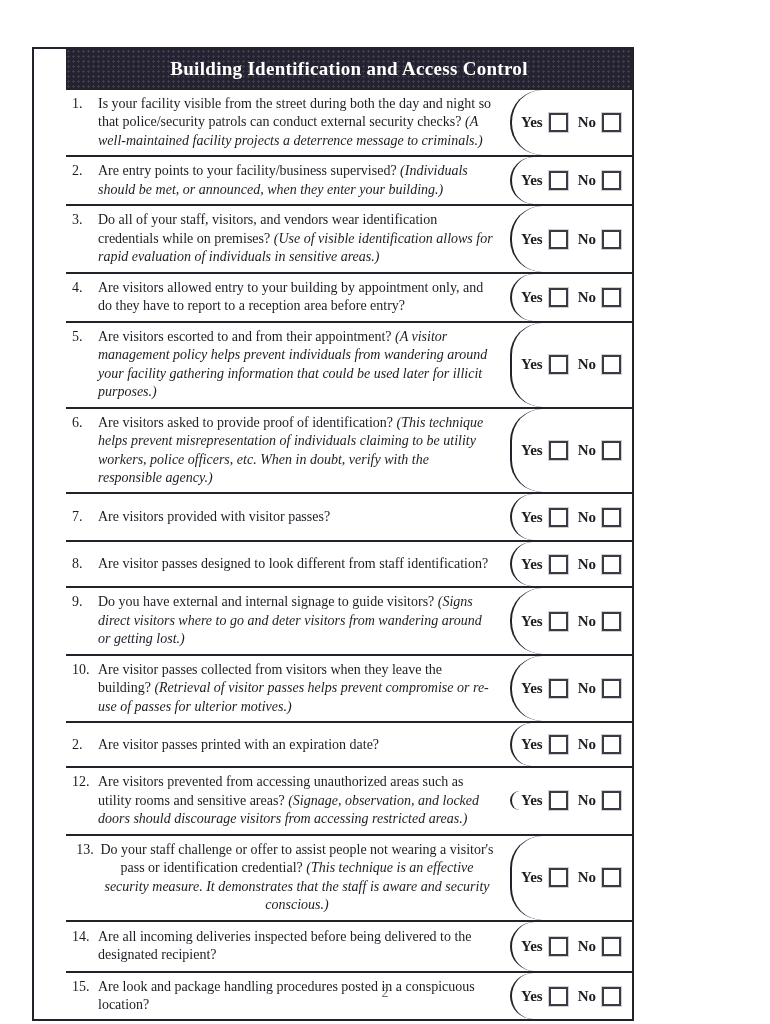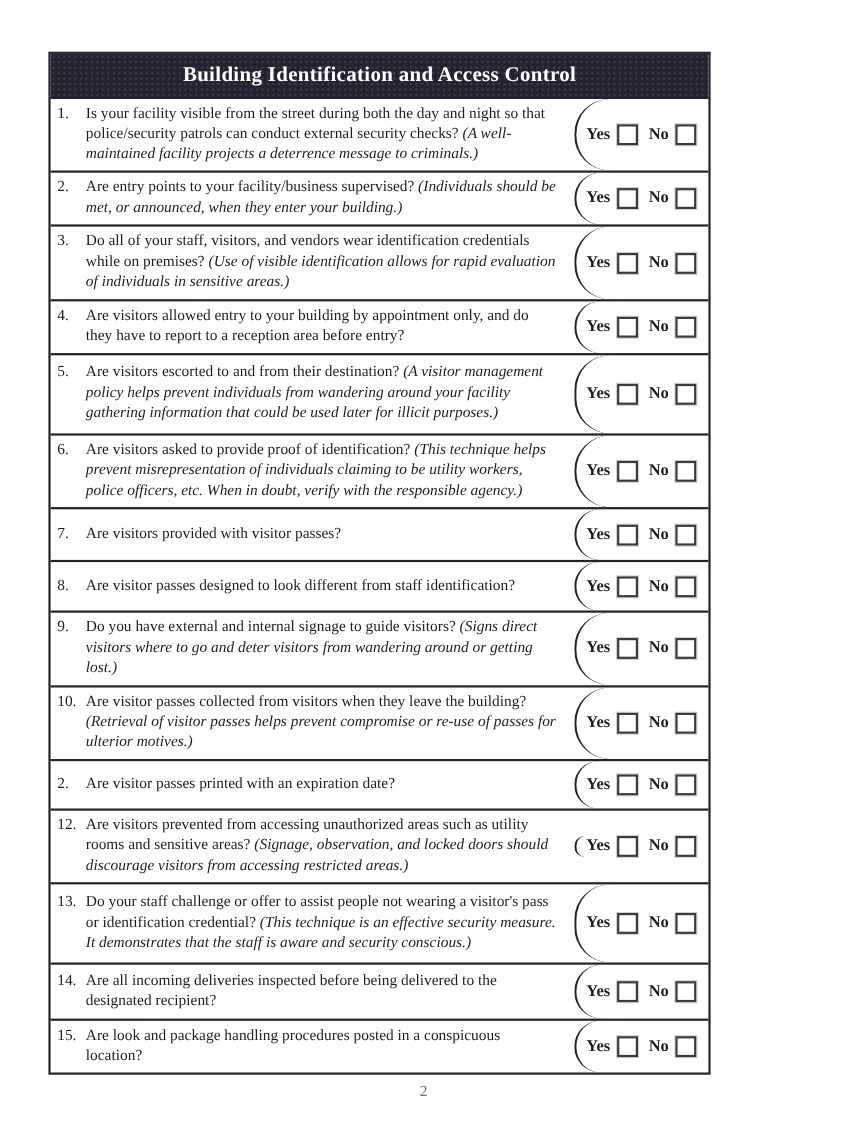--- a/index.html
+++ b/index.html
@@ -6,23 +6,24 @@
     --border:#23222b;
     --text:#1d1c22;
     --header-bg:#242231;
   }
   *{box-sizing:border-box;margin:0;padding:0;}
   html,body{width:770px;height:1024px;background:#ffffff;overflow:hidden;}
   body{font-family:"Liberation Serif","DejaVu Serif",serif;color:var(--text);position:relative;}
 
   .qtable{
     position:absolute;
-    left:44px; top:47px; width:602px;
+    left:32px; top:47px; width:602px;
     border:2px solid var(--border);
     background:#fff;
+    padding-left:32px;
   }
   .qheader{
     height:41px;
     background-color:var(--header-bg);
     background-image:radial-gradient(rgba(255,255,255,0.12) 1px, transparent 1.4px);
     background-size:5px 5px;
     color:#ffffff;
     font-size:19px;
     font-weight:bold;
     letter-spacing:0.3px;
@@ -78,21 +79,21 @@
   #rows .qrow:nth-child(3){min-height:63px;}
   #rows .qrow:nth-child(4){min-height:43px;}
   #rows .qrow:nth-child(5){min-height:73px;}
   #rows .qrow:nth-child(6){min-height:63px;}
   #rows .qrow:nth-child(7){min-height:48px;}
   #rows .qrow:nth-child(8){min-height:46px;}
   #rows .qrow:nth-child(9){min-height:65px;}
   #rows .qrow:nth-child(10){min-height:67px;}
   #rows .qrow:nth-child(11){min-height:45px;}
   #rows .qrow:nth-child(12){min-height:64px;align-items:center;}
-  #rows .qrow:nth-child(13){min-height:73px;}
+  #rows .qrow:nth-child(13){min-height:73px;text-align:center;}
   #rows .qrow:nth-child(14){min-height:51px;}
   #rows .qrow:nth-child(15){min-height:45px;font-family:Liberation Serif, serif;}
 
   .page-number{
     position:absolute;
     left:0; right:0; top:985px;
     text-align:center;
     font-size:14px;
     color:#6b6b71;
   }
@@ -165,21 +166,21 @@
         <span class="checkbox yes"></span>
         <span class="alabel">No</span>
         <span class="checkbox"></span>
       </div>
     </div>
 
     <div class="qrow">
       <div class="qcell">
         <div class="qinner">
           <span class="qnum">5.</span>
-          <span class="qtext"><span>Are visitors escorted to and from their destination?</span>
+          <span class="qtext"><span>Are visitors escorted to and from their appointment?</span>
             <span class="qhint">(A visitor management policy helps prevent individuals from wandering around your facility gathering information that could be used later for illicit purposes.)</span></span>
         </div>
       </div>
       <div class="acell">
         <span class="alabel">Yes</span>
         <span class="checkbox yes"></span>
         <span class="alabel">No</span>
         <span class="checkbox"></span>
       </div>
     </div>

